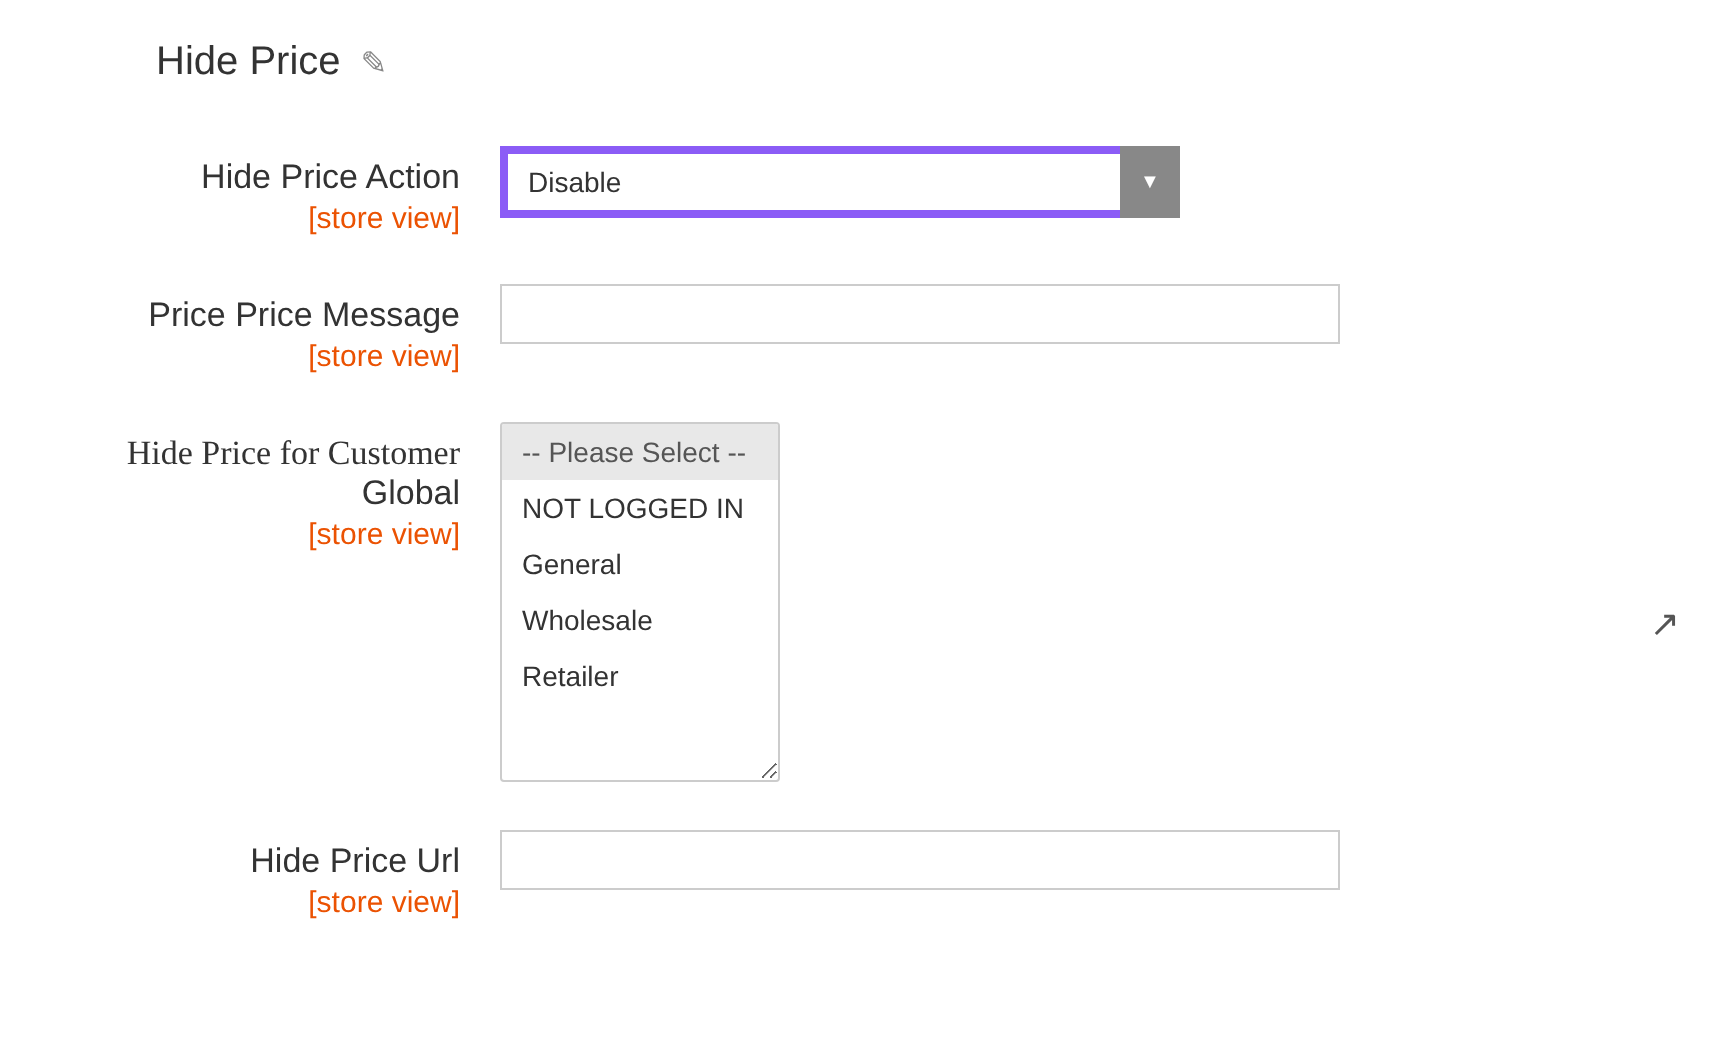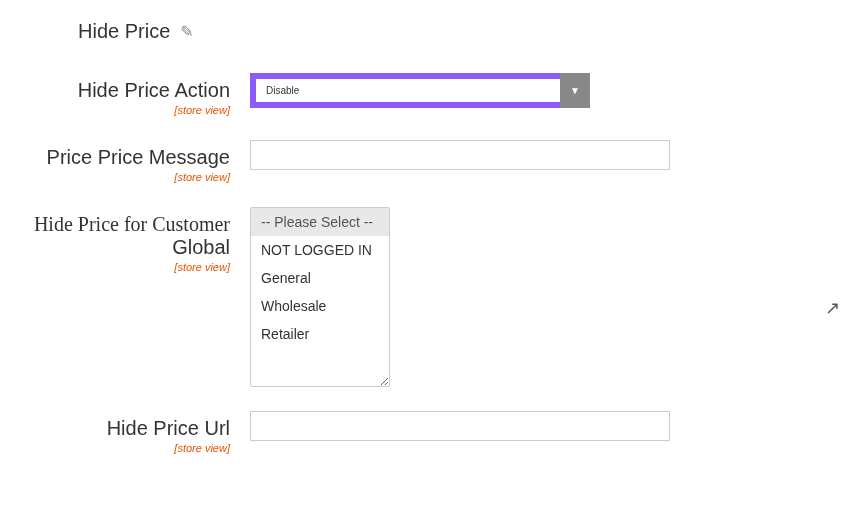--- a/index.html
+++ b/index.html
@@ -49,49 +49,48 @@
 
     .form-label {
       width: 220px;
       min-width: 220px;
       text-align: right;
       padding-right: 20px;
       padding-top: 6px;
     }
 
     .form-label .label-text {
-      font-size: 20px;
+      font-size: 17px;
       color: #333;
       font-weight: 400;
     }
 
     .form-label .store-view {
       display: block;
-      font-size: 11px;
+      font-size: 15px;
       color: #eb5202;
       margin-top: 2px;
-      font-style: italic;
     }
 
     .form-control {
       flex: 1;
     }
 
     .select-wrapper {
       position: relative;
       display: inline-block;
       width: 340px;
     }
 
     .select-wrapper select {
       width: 100%;
       padding: 6px 30px 6px 10px;
-      border: 6px solid #8b5cf6;
-      background: #fff;
-      font-size: 10px;
+      border: 4px solid #8b5cf6;
+      background: #fff;
+      font-size: 14px;
       color: #333;
       appearance: none;
       -webkit-appearance: none;
       cursor: pointer;
     }
 
     .select-arrow {
       position: absolute;
       right: 0;
       top: 0;

